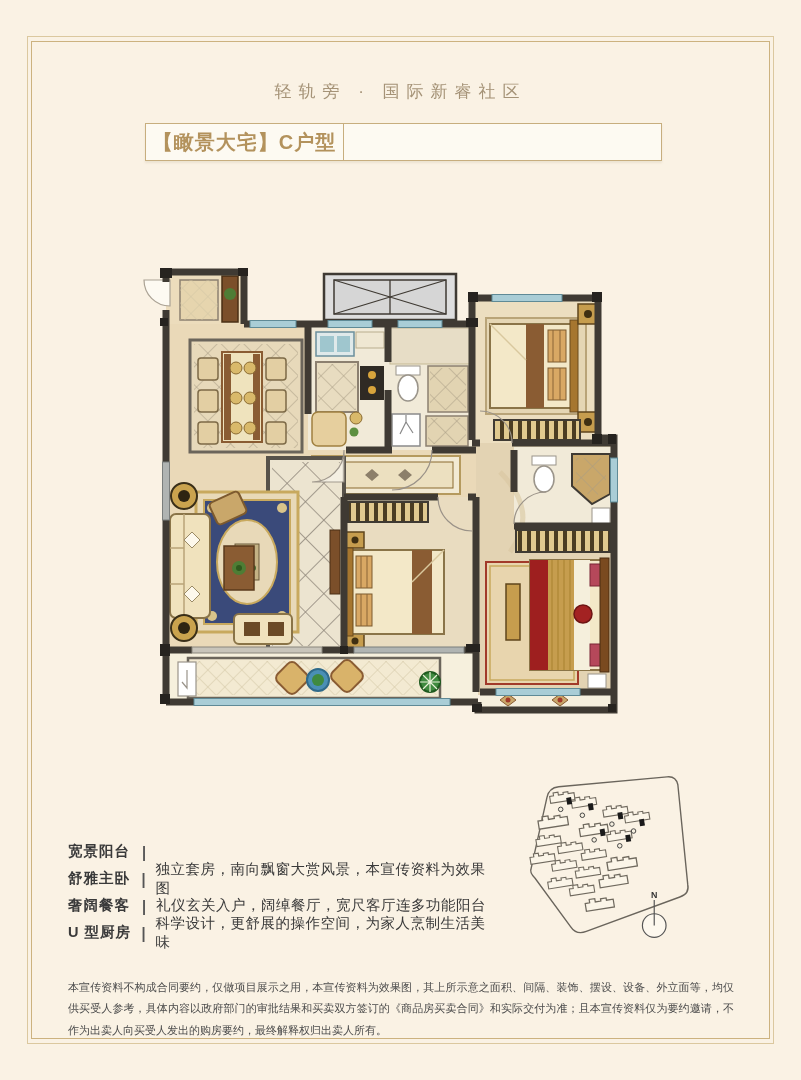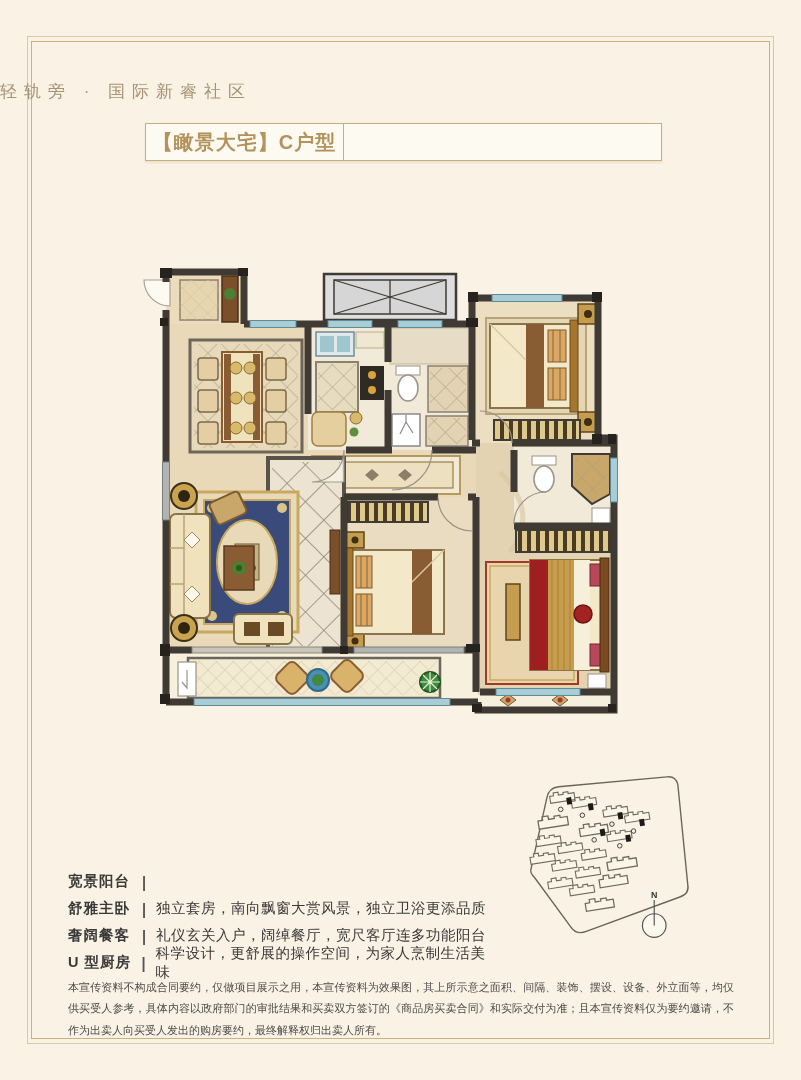--- a/index.html
+++ b/index.html
@@ -4,37 +4,37 @@
 <style>
   html,body{margin:0;padding:0;}
   body{
     width:801px;height:1080px;position:relative;overflow:hidden;
     background:#faf2e4;
     font-family:"Liberation Sans", sans-serif;
   }
   .frame-outer{position:absolute;left:27px;right:27px;top:36px;bottom:36px;border:1px solid #dbc89f;}
   .frame-inner{position:absolute;left:31px;right:31px;top:41px;bottom:41px;border:1px solid #ccb27f;}
   .tagline{
-    position:absolute;left:0;top:80px;width:100%;text-align:left;
+    position:absolute;left:0;top:80px;width:100%;text-align:center;
     font-size:17px;letter-spacing:7px;color:#a59377;
   }
   .title-bar{
     position:absolute;left:145px;top:123px;width:517px;height:38px;
     border:1px solid #c7ae7e;background:#fdfaf2;display:flex;box-sizing:border-box;
     box-shadow:0 2px 2px rgba(180,160,120,0.18);
   }
   .title-cell{
     display:flex;align-items:center;justify-content:center;
     font-size:20px;font-weight:bold;color:#b3925c;letter-spacing:1px;white-space:nowrap;text-align:center;
   }
   .title-cell.left{width:197px;border-right:1px solid #c7ae7e;}
   .title-cell.right{flex:1;}
   .floorplan{position:absolute;left:140px;top:262px;width:520px;height:456px;}
   .siteplan{position:absolute;left:500px;top:768px;width:210px;height:192px;}
-  .features{position:absolute;left:68px;top:838px;width:430px;margin-top:30px;}
+  .features{position:absolute;left:68px;top:838px;width:430px;}
   .feature-row{display:flex;align-items:center;height:27px;font-size:14.5px;color:#3a3a3a;}
   .feature-label{font-weight:bold;width:72px;letter-spacing:1px;}
   .feature-sep{color:#555;margin:0 10px 0 2px;font-weight:bold;transform:scaleY(1.2);}
   .feature-desc{letter-spacing:0.5px;}
   .disclaimer{
     position:absolute;left:68px;top:977px;width:666px;
     font-size:11px;line-height:1.95;color:#4b4b4b;text-align:justify;
   }
 </style>
 </head>
@@ -325,21 +325,21 @@
 </svg>
 
 <div class="features">
   <div class="feature-row">
     <span class="feature-label">宽景阳台</span>
     <span class="feature-sep">|</span>
   </div>
   <div class="feature-row">
     <span class="feature-label">舒雅主卧</span>
     <span class="feature-sep">|</span>
-    <span class="feature-desc">独立套房，南向飘窗大赏风景，独立卫浴更添品质</span>
+    <span class="feature-desc">独立套房，南向飘窗大赏风景，本宣传资料为效果图</span>
   </div>
   <div class="feature-row">
     <span class="feature-label">奢阔餐客</span>
     <span class="feature-sep">|</span>
     <span class="feature-desc">礼仪玄关入户，阔绰餐厅，宽尺客厅连多功能阳台</span>
   </div>
   <div class="feature-row">
     <span class="feature-label">U 型厨房</span>
     <span class="feature-sep">|</span>
     <span class="feature-desc">科学设计，更舒展的操作空间，为家人烹制生活美味</span>

